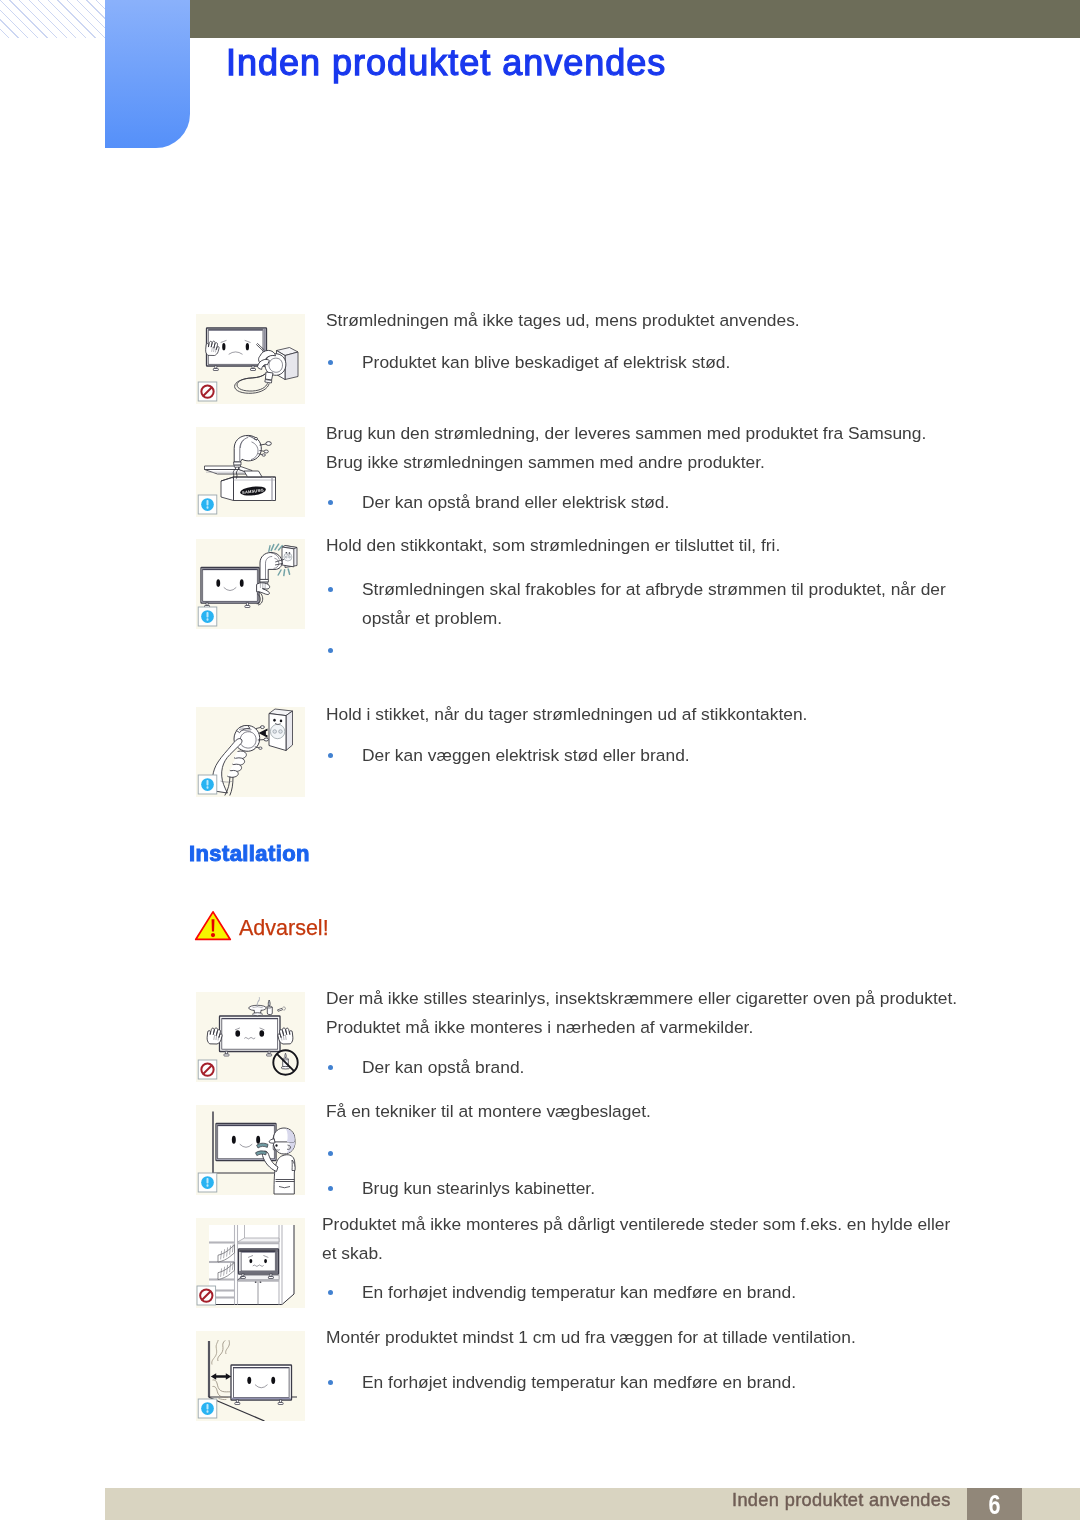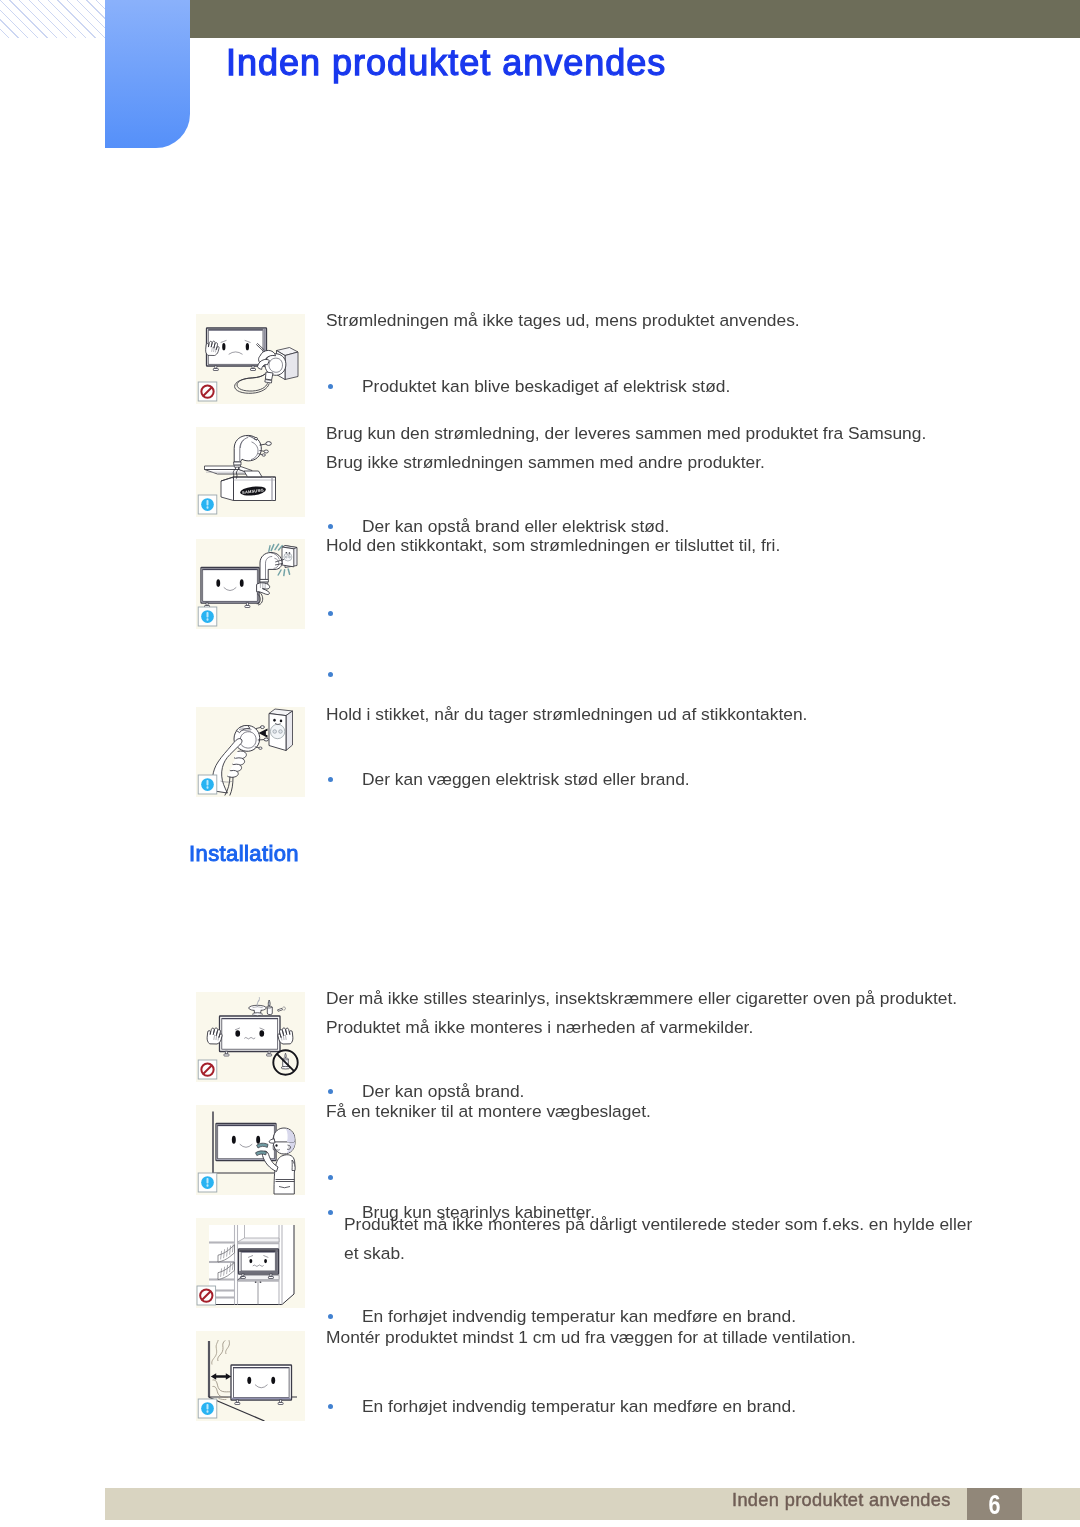--- a/index.html
+++ b/index.html
@@ -20,30 +20,30 @@
   .title{position:absolute;left:226px;top:41px;font-size:36px;font-weight:normal;
          letter-spacing:1.0px;-webkit-text-stroke:1.25px #1938ee;
          color:#1938ee;white-space:nowrap;line-height:44px;}
 
   
   .notice{position:absolute;}
   .notice .tri{position:absolute;left:0;top:0;}
   .notice .lbl{position:absolute;font-size:21.5px;color:#c4380c;white-space:nowrap;-webkit-text-stroke:0.25px #c4380c;}
 
   
-  .subhead{position:absolute;font-size:22px;font-weight:normal;letter-spacing:0.4px;
+  .subhead{position:absolute;font-size:22px;font-weight:bold;letter-spacing:0.4px;
            -webkit-text-stroke:1.0px #1a63ef;color:#1a63ef;white-space:nowrap;}
 
   
   .illu{position:absolute;width:109px;height:90px;background:#faf8ec;}
   .illu svg{position:absolute;left:0;top:0;}
 
   
   .para{position:absolute;font-size:17.4px;color:#3e3e3e;line-height:29px;width:636px;}
-  .bl{position:absolute;font-size:17.4px;color:#3e3e3e;line-height:29px;width:602px;margin-top:24px;}
+  .bl{position:absolute;font-size:17.4px;color:#3e3e3e;line-height:29px;width:602px;}
   .bl .dot{position:absolute;left:-34px;top:12px;width:5px;height:5px;border-radius:50%;
            background:#4281d0;}
 
   
   .footbar{position:absolute;left:105px;top:1488px;width:975px;height:32px;background:#d9d4c1;}
   .foottext{position:absolute;top:1490px;left:732px;font-size:18.2px;font-weight:normal;letter-spacing:0.35px;
             -webkit-text-stroke:0.45px #6f5d55;color:#6f5d55;white-space:nowrap;}
   .pagebox{position:absolute;left:967px;top:1488px;width:55px;height:32px;background:#918779;}
   .pagebox{overflow:hidden;}
   .pagenum{position:absolute;left:0;top:0;width:55px;height:31px;line-height:34px;
@@ -56,20 +56,30 @@
 <div class="page">
 
   <div class="hatch"></div>
   <div class="bluetab"></div>
   <div class="olivebar"></div>
   <div class="title">Inden produktet anvendes</div>
 
 
   <div class="subhead" style="left:189px;top:841px">Installation</div>
 
+  <div class="notice" style="left:194px;top:910px;width:300px;height:32px">
+    <span class="tri">
+      <svg width="38" height="31" viewBox="0 0 36 30">
+        <path d="M18 1.8 L34.7 28.5 L1.3 28.5 Z" fill="#f6f400" stroke="#fa0505" stroke-width="1.7" stroke-linejoin="round"></path>
+        <path d="M16.6 9.0 L19.4 9.0 L19.05 20.9 L16.95 20.9 Z" fill="#e40000"></path>
+        <circle cx="18" cy="24.2" r="2.05" fill="#e40000"></circle>
+      </svg>
+    </span>
+    <span class="lbl" style="left:45px;top:6px">Advarsel!</span>
+  </div>
 
   <div id="content">
 <div class="illu" style="left:196px;top:314px">
 <svg width="109" height="90" viewBox="0 0 109 90">
 <g>
 <rect x="10.5" y="14.0" width="60.0" height="38.0" rx="0.6" fill="#ffffff" stroke="#3b3b48" stroke-width="1.3"></rect>
 <rect x="12.20" y="15.70" width="54.80" height="34.60" fill="#ffffff" stroke="#3b3b48" stroke-width="0.75"></rect>
 <rect x="67.40" y="14.70" width="2.40" height="36.60" fill="#8e8e9c"></rect>
 <line x1="12.65" y1="16.15" x2="66.55" y2="16.15" stroke="#23233f" stroke-width="0.8"></line>
 <ellipse cx="27.82" cy="32.70" rx="1.64" ry="3.63" fill="#0f0f14"></ellipse>
@@ -226,21 +236,21 @@
 <line x1="92.2" y1="30.0" x2="93.6" y2="35.2" stroke="#74a3a7" stroke-width="1.5" stroke-linecap="round"></line>
 <g>
 <rect x="2.2" y="68.0" width="18.6" height="19" fill="#fefefe" stroke="#9aa6ac" stroke-width="0.9"></rect>
 <circle cx="11.5" cy="77.6" r="6.35" fill="#29b3f2"></circle>
 <rect x="10.50" y="73.10" width="2.0" height="5.4" rx="0.7" fill="#bde7fb"></rect>
 <rect x="10.50" y="79.30" width="2.0" height="2.4" rx="0.7" fill="#bde7fb"></rect>
 </g>
 </svg>
 </div>
 <div class="para" style="left:326px;top:531px">Hold den stikkontakt, som strømledningen er tilsluttet til, fri.</div>
-<div class="bl" style="left:362px;top:575px"><span class="dot"></span></div>
+<div class="bl" style="left:362px;top:575px"><span class="dot"></span><span>Strømledningen skal frakobles for at afbryde strømmen til produktet, når der opstår et problem.</span></div>
 <div class="bl" style="left:362px;top:636px"><span class="dot"></span></div>
 
 <div class="illu" style="left:196px;top:707px">
 <svg width="109" height="90" viewBox="0 0 109 90">
 <g>
             <path d="M73.0 6.5 L90.0 8.6 L96.5 4.0 L79.0 2.0 Z" fill="#f4f4f6" stroke="#33333c" stroke-width="0.8" stroke-linejoin="round"></path>
 <path d="M90.0 8.6 L96.5 4.0 L96.5 38.0 L90.0 43.5 Z" fill="#e9e9ee" stroke="#33333c" stroke-width="0.8" stroke-linejoin="round"></path>
 <path d="M73.0 6.5 L90.0 8.6 L90.0 43.5 L73.0 38.5 Z" fill="#ffffff" stroke="#33333c" stroke-width="0.9" stroke-linejoin="round"></path>
 <circle cx="81.6" cy="24.5" r="7.2" fill="#f2f5f8" stroke="#7b868c" stroke-width="0.6"></circle>
 <circle cx="78.7" cy="24.5" r="1.8" fill="#dfe3ea" stroke="#7b868c" stroke-width="0.55"></circle>
@@ -450,21 +460,21 @@
 <path d="M41.5 62.2 L47.5 57.6" stroke="#44444c" stroke-width="0.7"></path>
 <line x1="62.0" y1="64.0" x2="62.0" y2="86.5" stroke="#7d7d86" stroke-width="0.8"></line>
 <path d="M59.6 63.5 l0 1.5 M64.4 63.5 l0 1.5 M58.8 64.3 l1.8 0 M63.6 64.3 l1.8 0" stroke="#33333c" stroke-width="0.7"></path>
 <g>
 <rect x="1.0" y="68.0" width="18.6" height="19" fill="#fefefe" stroke="#9aa6ac" stroke-width="0.9"></rect>
 <circle cx="10.3" cy="77.6" r="6.15" fill="none" stroke="#a5202b" stroke-width="2.0"></circle>
 <line x1="5.92" y1="81.98" x2="14.68" y2="73.22" stroke="#a5202b" stroke-width="2.0"></line>
 </g>
 </svg>
 </div>
-<div class="para" style="left:344px;top:1210px">Produktet må ikke monteres på dårligt ventilerede steder som f.eks. en hylde eller et skab.</div>
+<div class="para" style="left:322px;top:1210px">Produktet må ikke monteres på dårligt ventilerede steder som f.eks. en hylde eller et skab.</div>
 <div class="bl" style="left:362px;top:1278px"><span class="dot"></span><span>En forhøjet indvendig temperatur kan medføre en brand.</span></div>
 
 <div class="illu" style="left:196px;top:1331px">
 <svg width="109" height="90" viewBox="0 0 109 90">
 <path d="M13.0 10.0 L13.0 66.0" stroke="#55555f" stroke-width="2.2"></path>
 <path d="M12.5 66.0 L101.0 66.0" stroke="#33333c" stroke-width="1.2"></path>
 <path d="M12.8 66.2 L68.5 90.0" stroke="#33333c" stroke-width="1.2"></path>
 <g>
 <rect x="35.0" y="34.0" width="60.5" height="35.0" rx="0.6" fill="#ffffff" stroke="#3b3b48" stroke-width="1.3"></rect>
 <rect x="37.40" y="36.40" width="55.70" height="30.20" fill="#ffffff" stroke="#3b3b48" stroke-width="0.75"></rect>

